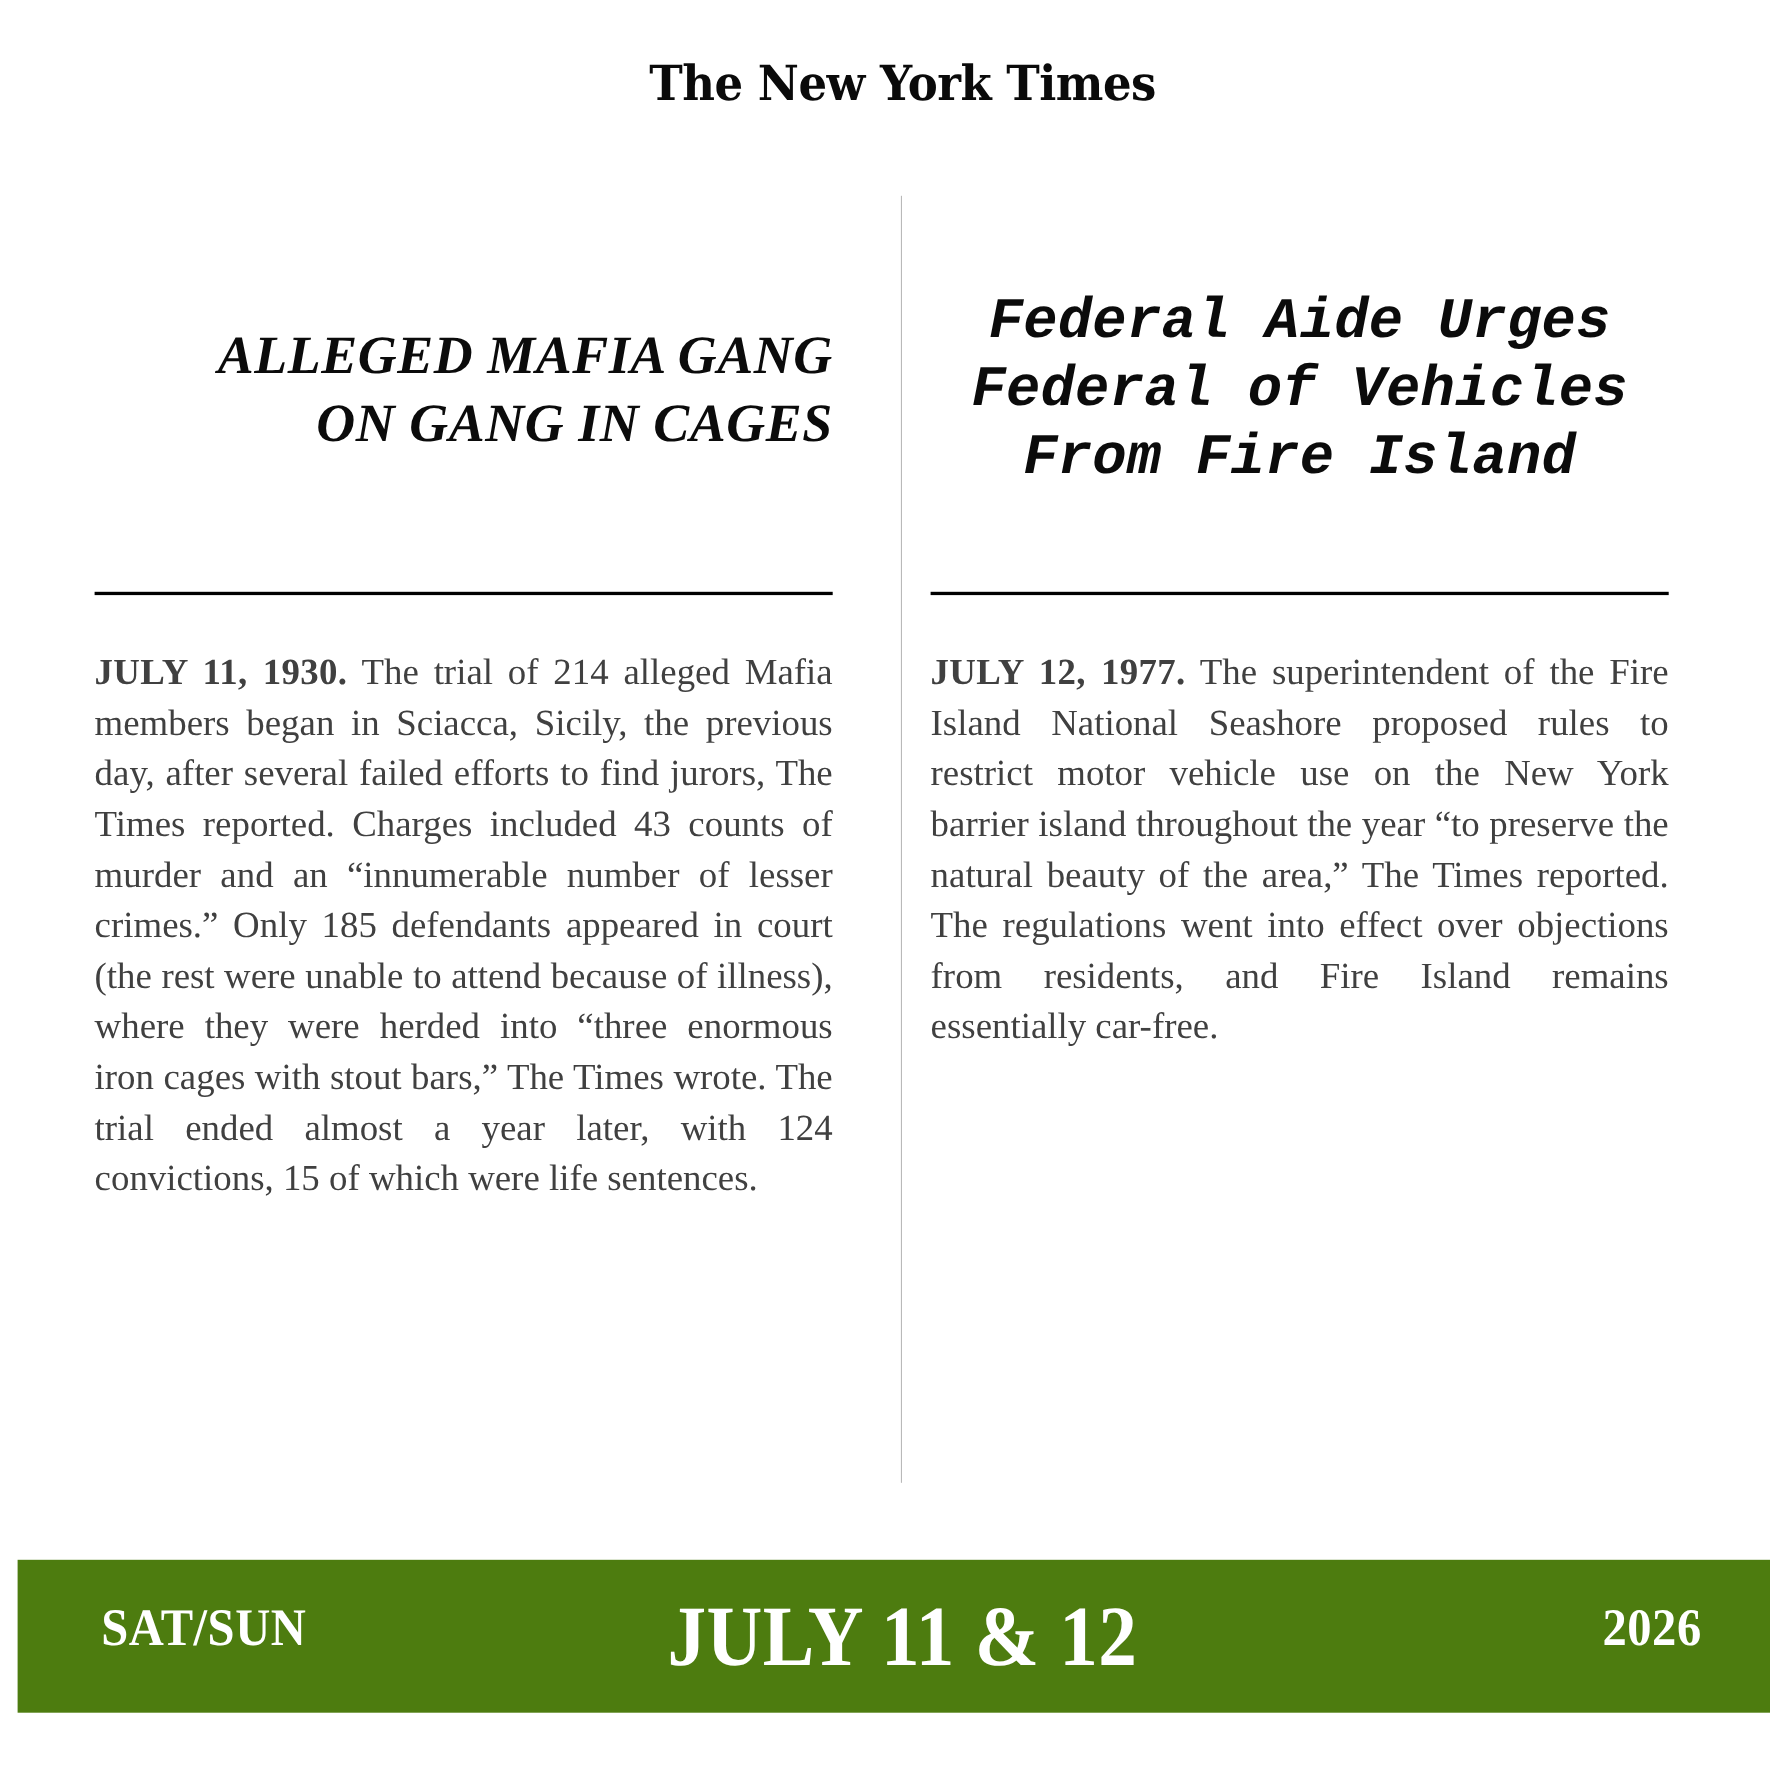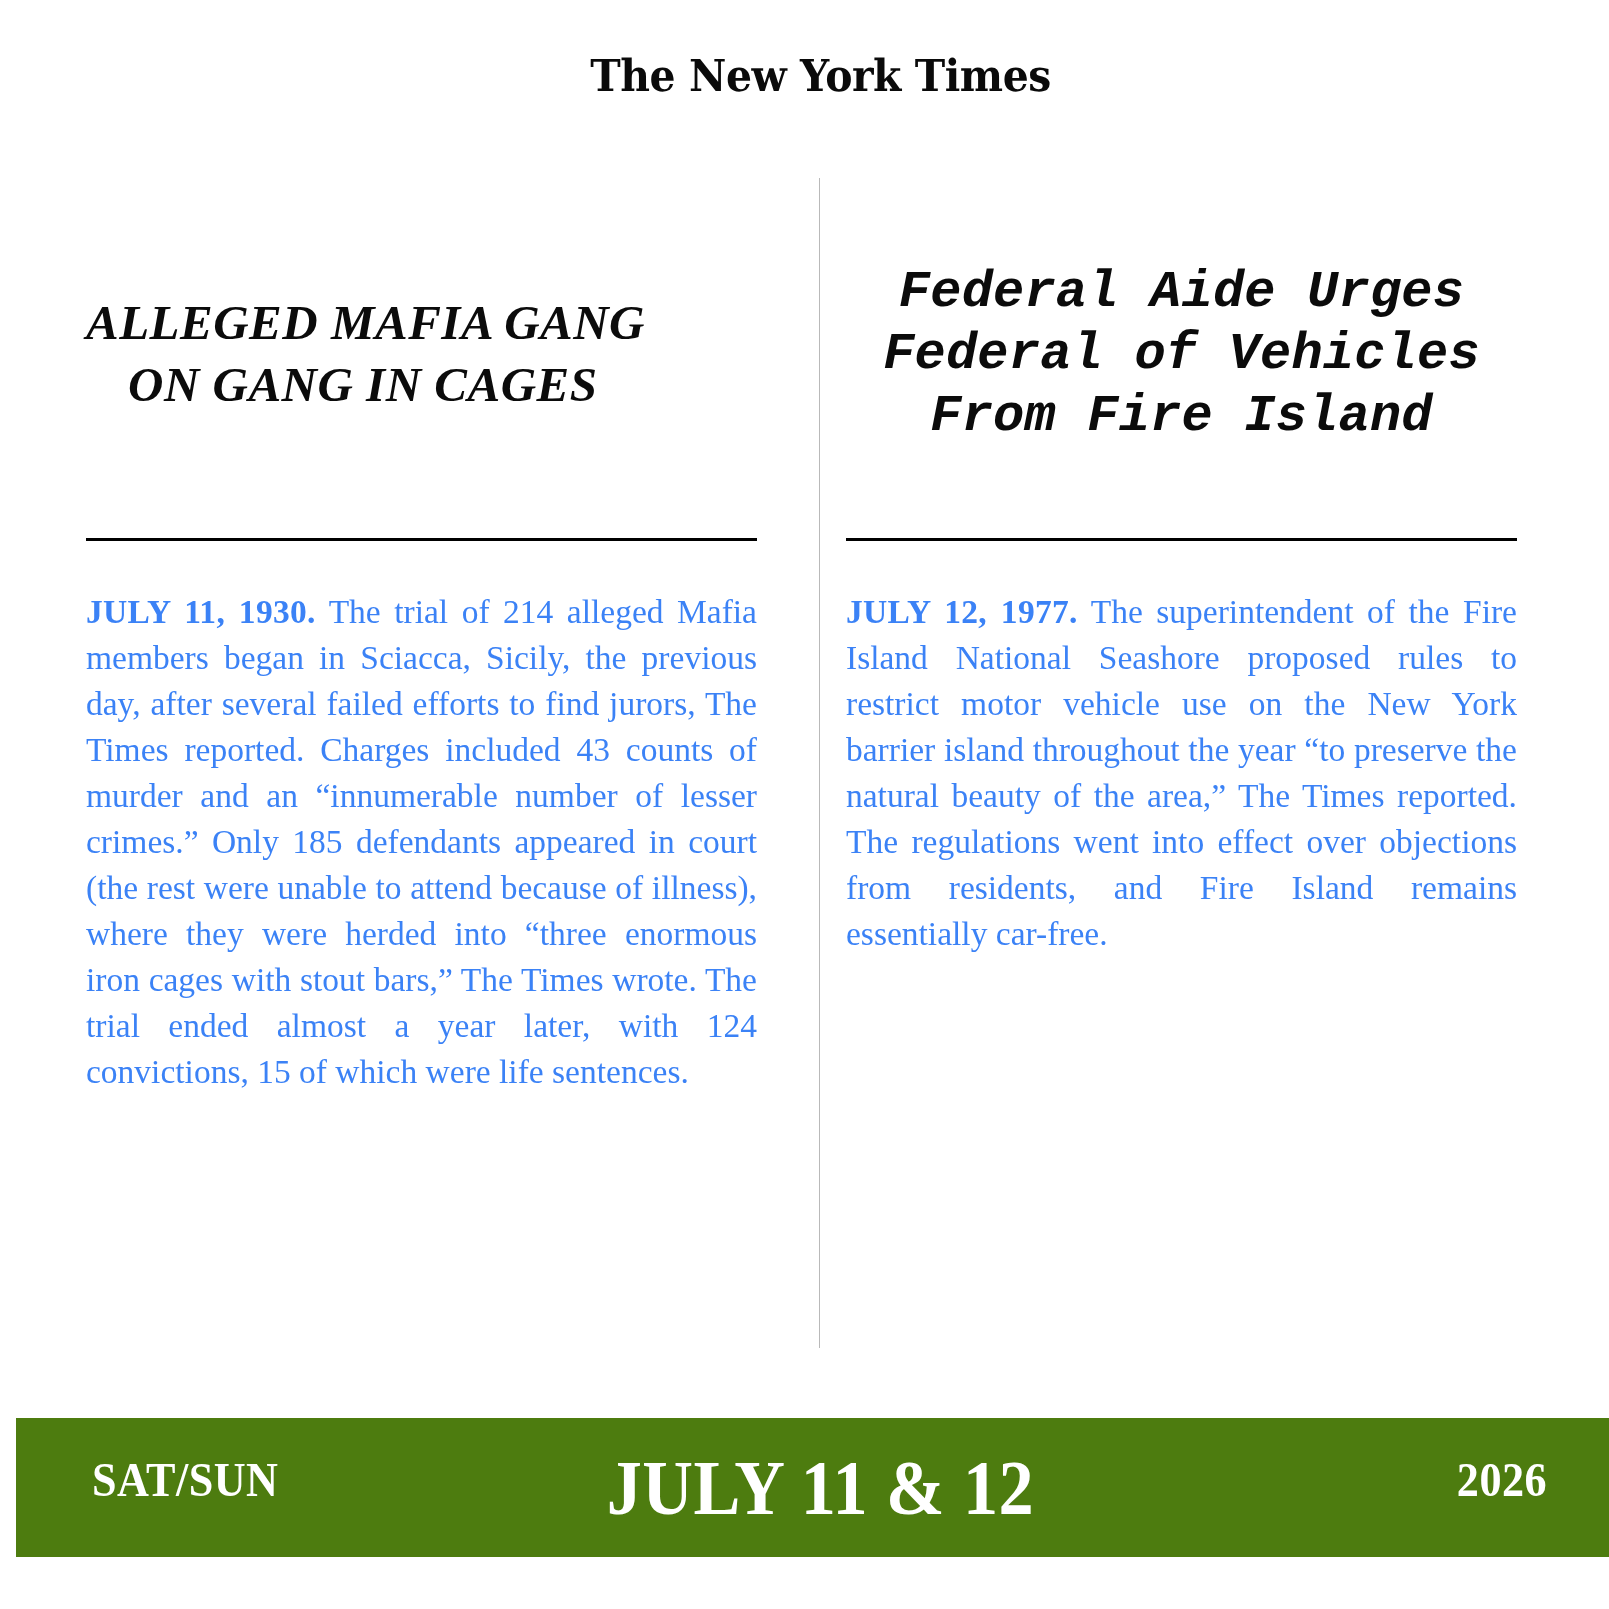--- a/index.html
+++ b/index.html
@@ -78,21 +78,21 @@
     margin: 0;
     font-family: "Liberation Serif", "DejaVu Serif", serif;
     font-weight: 700;
     font-style: italic;
     color: #0b0b0b;
   }
   .headline.left-hl {
     font-size: 49px;
     line-height: 62px;
     letter-spacing: 0.5px;
-    text-align: left;
+    text-align: right;
     position: absolute;
     top: 122px;
     width: 671px;
   }
   .headline.left-hl .hl-line-1 { display: block; }
   .headline.left-hl .hl-line-2 { display: block; padding-left: 42px; }
 
   .headline.right-hl {
     font-size: 52px;
     line-height: 62px;
@@ -116,21 +116,21 @@
   .body-text {
     position: absolute;
     top: 385px;
     left: 0;
     width: 671px;
     font-family: "Liberation Serif", "DejaVu Serif", serif;
     font-size: 33.5px;
     line-height: 46px;
     text-align: justify;
     text-justify: inter-word;
-    color: #3b82f6;
+    color: #404040;
     hyphens: auto;
     -webkit-hyphens: auto;
   }
   .body-text .dateline {
     font-weight: 700;
     letter-spacing: 0.3px;
   }
 
   
   .footer {

